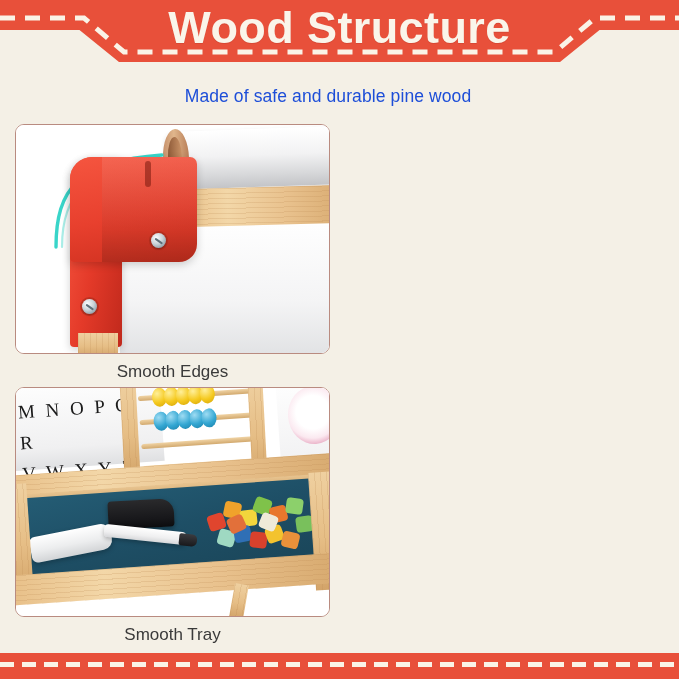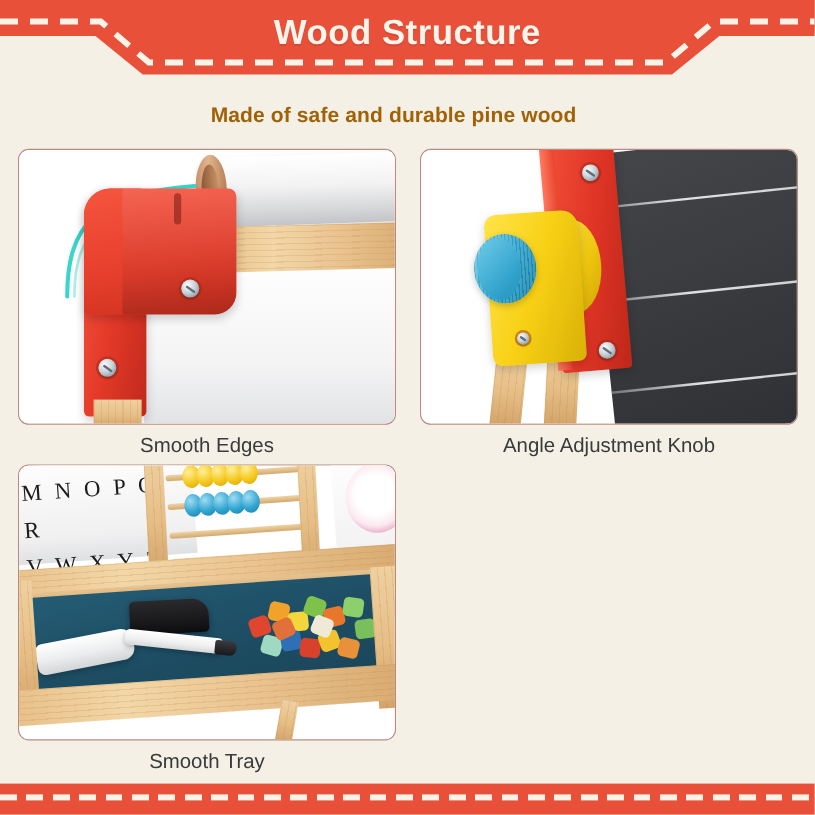--- a/index.html
+++ b/index.html
@@ -27,35 +27,35 @@
     width: 679px; height: 80px;
   }
   .header svg { display: block; }
 
   .header-title {
     position: absolute;
     left: 0; top: 6px;
     width: 679px;
     text-align: center;
     color: #FAF5EA;
-    font-size: 29px;
+    font-size: 45px;
     font-weight: bold;
     letter-spacing: 0.4px;
     line-height: 44px;
     text-shadow: 0 1px 0 rgba(140,40,25,0.18);
   }
 
   .subtitle {
     position: absolute;
     left: 0; top: 86px;
     width: 656px;
     text-align: center;
-    color: #a16207;
+    color: #1d4ed8;
     font-size: 17.5px;
-    font-weight: bold;
+    font-weight: normal;
     letter-spacing: 0.1px;
   }
 
   
   .footer-strip {
     position: absolute;
     left: 0; bottom: 0;
     width: 679px; height: 26px;
     background: #E8503A;
   }
@@ -519,43 +519,20 @@
           <div class="c1-corner-shade"></div>
           <div class="c1-corner-notch"></div>
           <div class="screw" style="left:135px; top:108px; width:15px; height:15px;"></div>
           <div class="screw" style="left:66px; top:174px; width:15px; height:15px;"></div>
           <div class="c1-leg wood-v"></div>
         </div>
       </div>
       <div class="caption">Smooth Edges</div>
     </div>
 
-    <div class="card c2">
-      <div class="photo">
-        <div class="scene">
-          <div class="c2-chalk">
-            <div class="c2-chalk-line" style="top:44px;"></div>
-            <div class="c2-chalk-line" style="top:122px;"></div>
-            <div class="c2-chalk-line" style="top:198px;"></div>
-          </div>
-          <div class="c2-leg-a wood-v"></div>
-          <div class="c2-leg-b wood-v"></div>
-          <div class="c2-red-bracket shadow-soft"></div>
-          <div class="c2-red-bracket-edge"></div>
-          <div class="c2-yellow-lobe"></div>
-          <div class="c2-yellow shadow-soft"></div>
-          <div class="c2-knob"></div>
-          <div class="c2-knob-face"></div>
-          <div class="screw" style="left:134px; top:12px; width:14px; height:14px;"></div>
-          <div class="screw" style="left:148px; top:160px; width:14px; height:14px;"></div>
-          <div class="screw" style="left:80px; top:152px; width:10px; height:10px;"></div>
-        </div>
-      </div>
-      <div class="caption">Angle Adjustment Knob</div>
-    </div>
 
     <div class="card c3">
       <div class="photo">
         <div class="scene">
           <div class="c3-wb"></div>
           <div class="c3-letters">
             <div>M N O P Q R</div>
             <div>V W X Y Z</div>
           </div>
 

